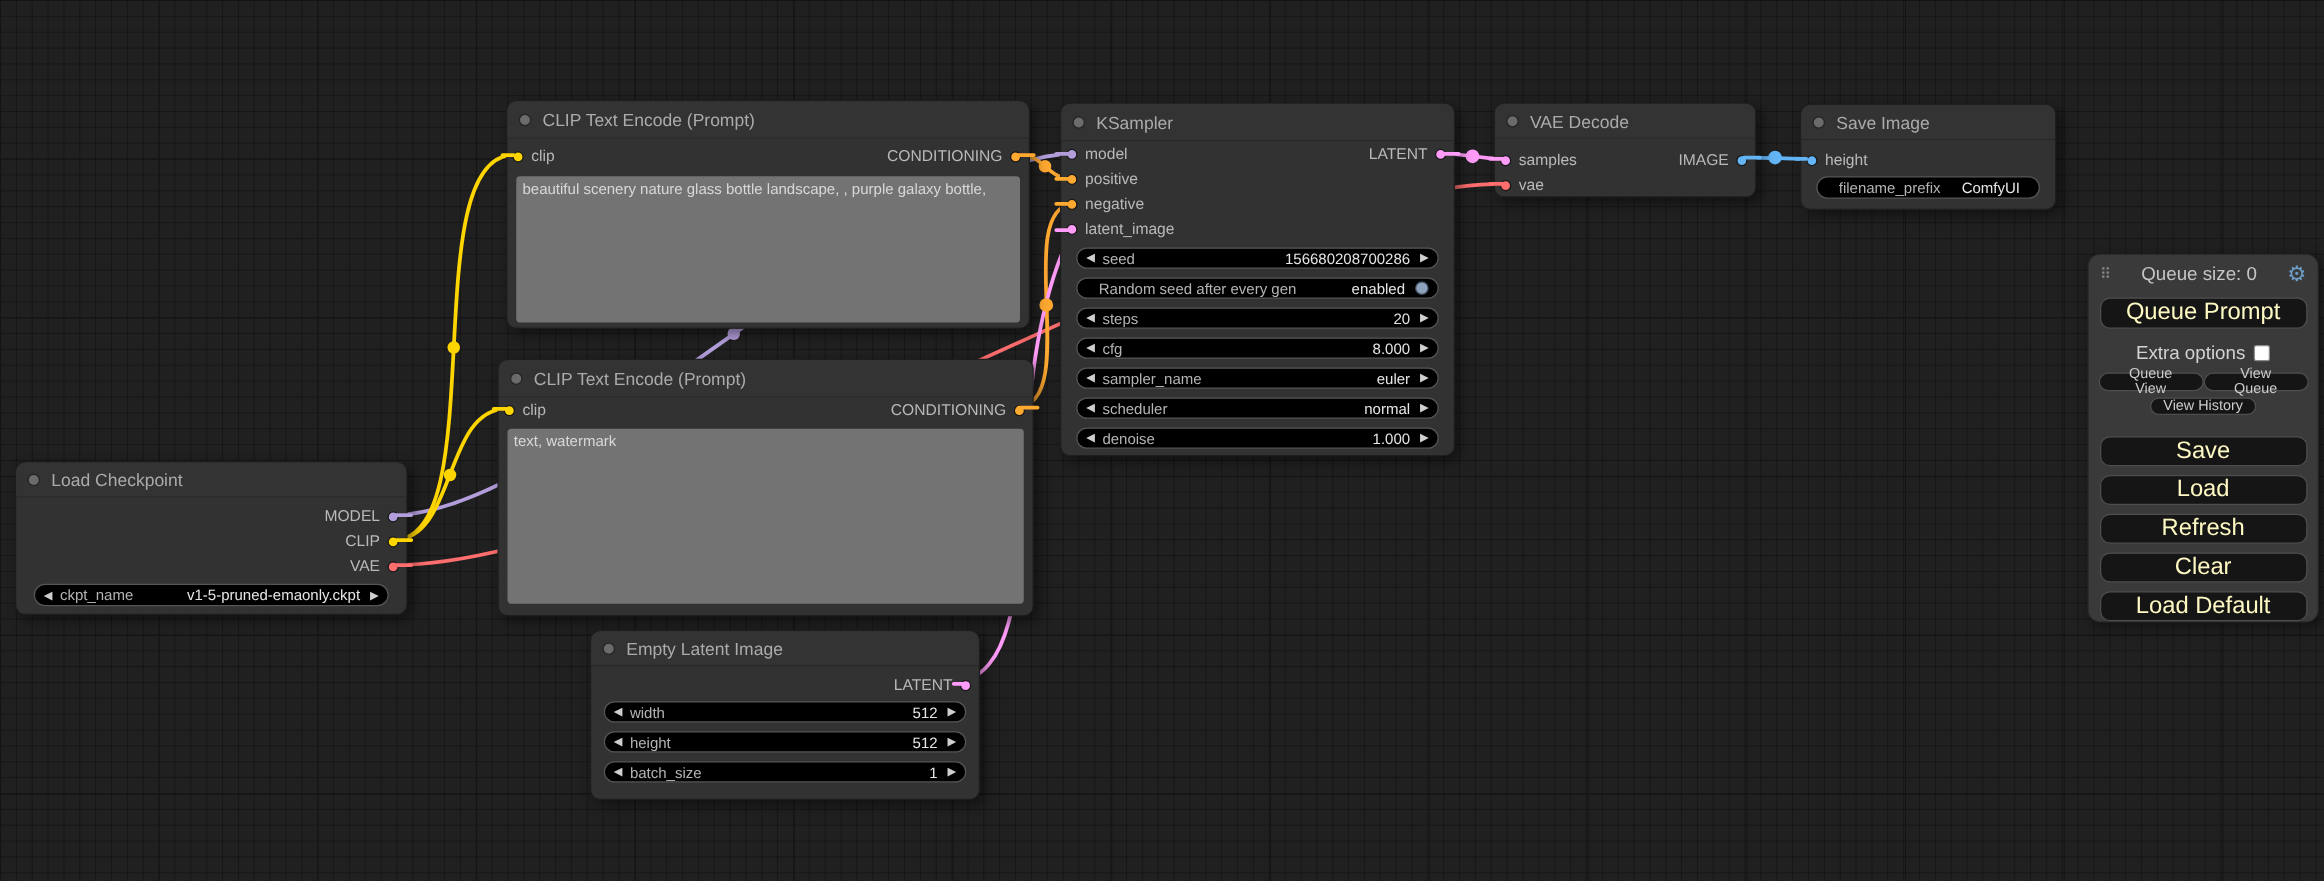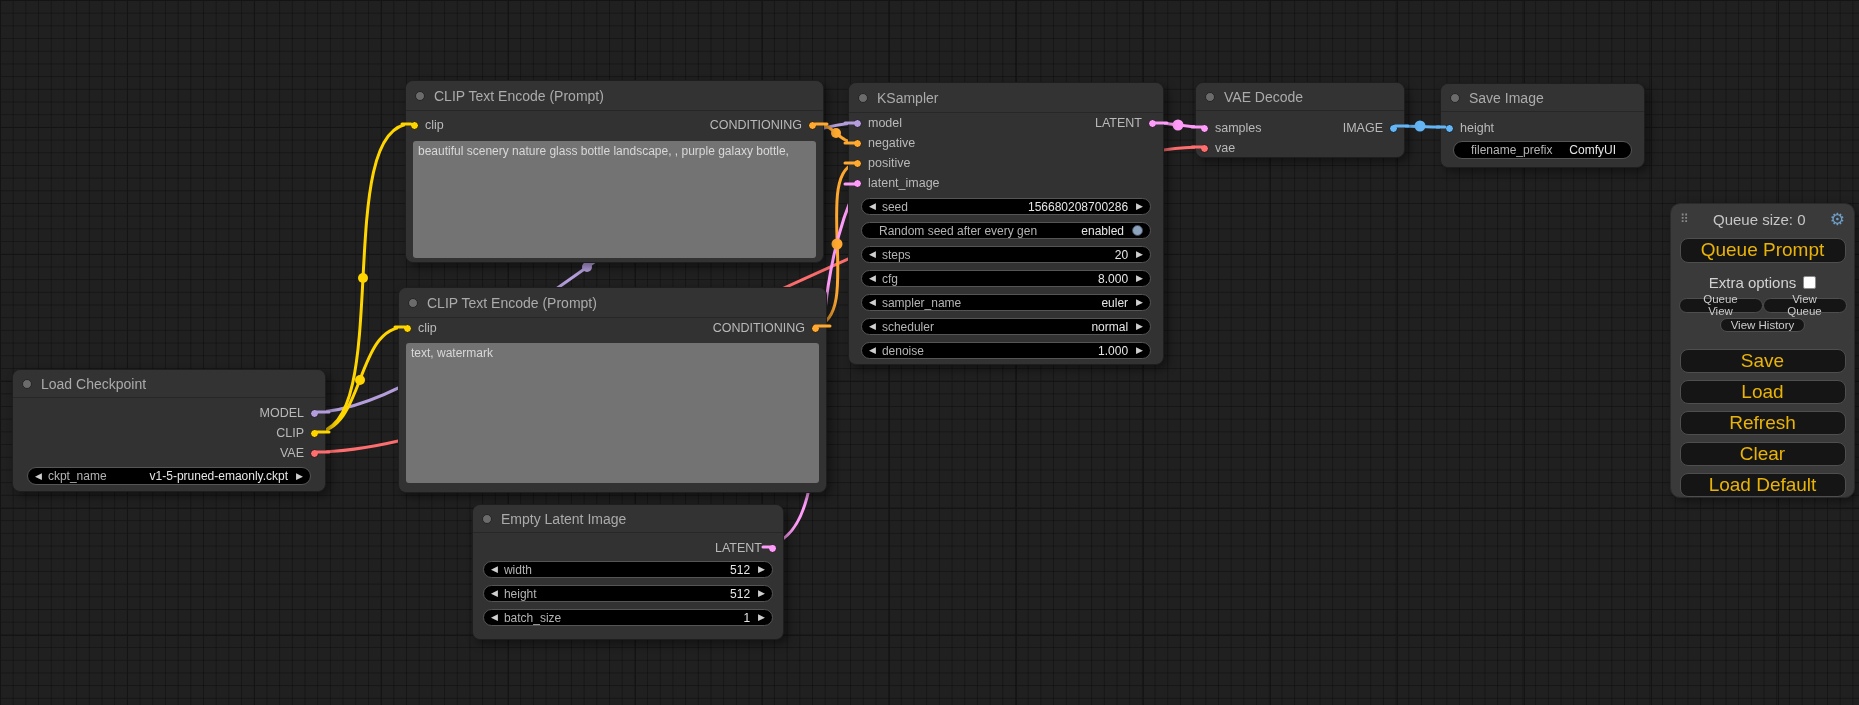--- a/index.html
+++ b/index.html
@@ -68,21 +68,21 @@
     background:#3a3a3a; border:1px solid #2a2a2a; border-radius:10px;
     box-shadow:3px 3px 10px rgba(0,0,0,0.45);
     display:flex; flex-direction:column; align-items:center;
   }
   .qp-header { width:100%; height:28px; display:flex; align-items:center; padding:0 9px; margin-top:2px; }
   .drag-dots { color:#8a8a8a; font-size:12px; cursor:grab; }
   .q-size { flex:1; text-align:center; font-size:15px; color:#c6c6c6; }
   .gear { color:#6d9ec7; font-size:17px; cursor:pointer; }
   .btn {
     background:#151515; border:1px solid #4e4e4e; border-radius:8px;
-    color:#eab308; text-align:center; cursor:pointer;
+    color:#fef9c3; text-align:center; cursor:pointer;
     font-family:"Liberation Sans", sans-serif;
     display:flex; align-items:center; justify-content:center;
   }
   .btn-queue-prompt { width:166px; height:26px; font-size:19px; margin-top:5px; }
   .extra-row { display:flex; align-items:center; margin-top:11px; font-size:15px; color:#d2d2d2; }
   .checkbox { width:13px; height:13px; background:#ffffff; border:1px solid #8a8a8a; margin-left:7px; border-radius:2px; cursor:pointer; }
   .small-row { display:flex; width:168px; justify-content:space-between; margin-top:7px; }
   .btn-small { height:15px; font-size:11.5px; border-radius:8px; padding:0 10px; color:#cccccc; }
   .btn-vh { margin-top:5px; }
   .btn-big { width:166px; height:24px; font-size:19px; margin-top:7px; }
@@ -180,25 +180,25 @@
   </div>
   <div class="port-row">
     <span class="pdot in c-model"></span>
     <span>model</span>
     <span class="grow"></span>
     <span>LATENT</span>
     <span class="pdot out c-latent"></span>
   </div>
   <div class="port-row">
     <span class="pdot in c-cond"></span>
+    <span>positive</span>
+  </div>
+  <div class="port-row">
+    <span class="pdot in c-cond"></span>
     <span>negative</span>
-  </div>
-  <div class="port-row">
-    <span class="pdot in c-cond"></span>
-    <span>positive</span>
   </div>
   <div class="port-row">
     <span class="pdot in c-latent"></span>
     <span>latent_image</span>
   </div>
   <div style="padding:5px 12px 0 12px">
     <div class="widget" style="margin-bottom:7px">
       <span class="w-arrow">◀</span>
       <span class="w-label">seed</span>
       <span class="w-value">156680208700286</span>

